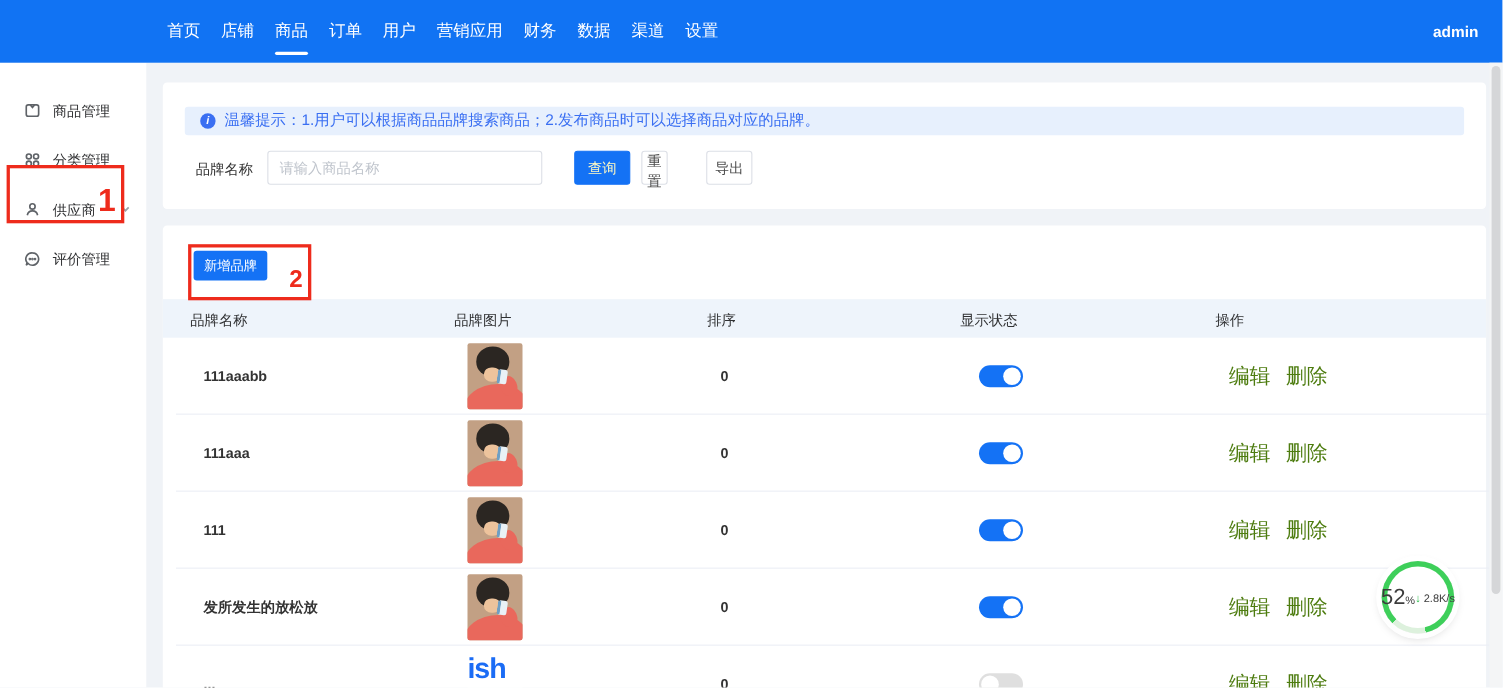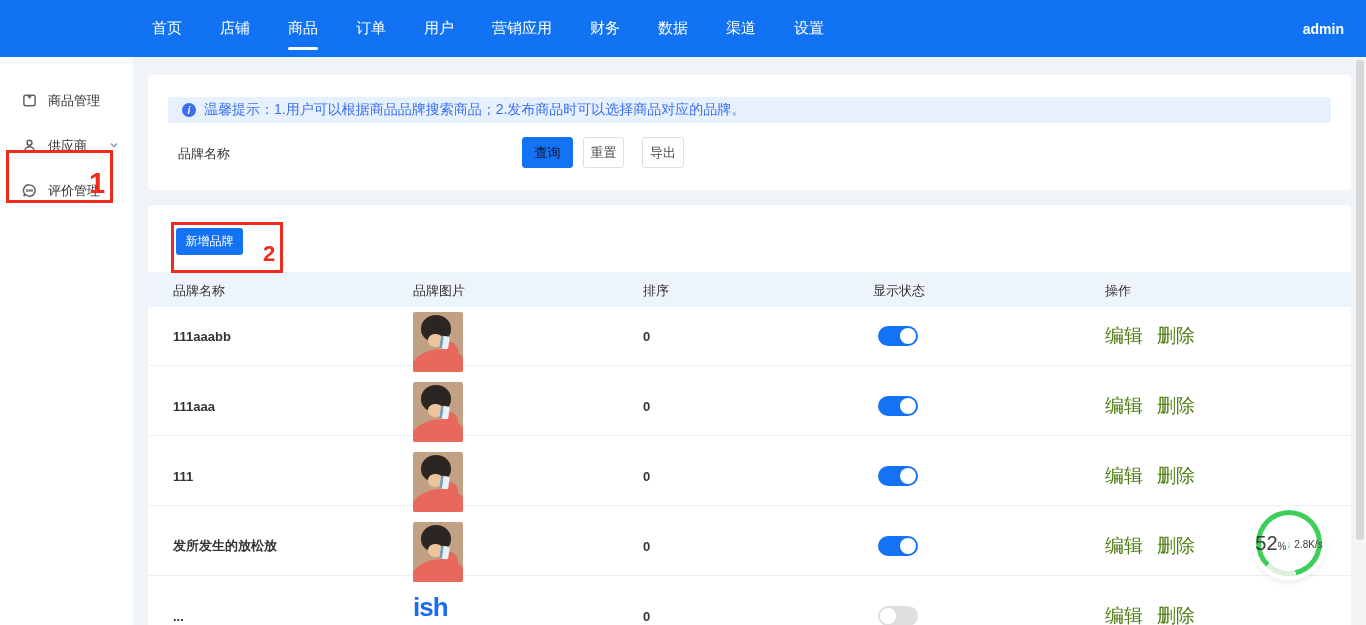--- a/index.html
+++ b/index.html
@@ -1,21 +1,21 @@
 <!DOCTYPE html>
 <html><head>
 <meta charset="utf-8">
 <style>
   * { margin:0; padding:0; box-sizing:border-box; }
   html,body { width:1366px; height:625px; overflow:hidden; }
   body { font-family:"Liberation Sans", sans-serif; background:#f0f3f7; position:relative; }
 
   
   .navbar { position:absolute; left:0; top:0; width:1366px; height:57px; background:#1173f3; display:flex; align-items:center; z-index:30; }
-  .nav-items { display:flex; align-items:center; gap:38px; padding-left:152px; height:100%; }
+  .nav-items { display:flex; align-items:center; gap:19px; padding-left:152px; height:100%; }
   .nav-item { color:#fff; font-size:15px; cursor:pointer; height:100%; display:flex; align-items:center; position:relative; white-space:nowrap; }
   .nav-item.active::after { content:""; position:absolute; left:50%; transform:translateX(-50%); bottom:7px; width:30px; height:3px; background:#fff; border-radius:2px; }
   .nav-user { position:absolute; right:22px; top:0; height:57px; display:flex; align-items:center; color:#fff; font-size:14px; font-weight:bold; cursor:pointer; }
 
   
   .sidebar { position:absolute; left:0; top:57px; width:133px; height:568px; background:#fff; z-index:10; }
   .side-item { height:45px; display:flex; align-items:center; padding-left:21px; gap:11px; font-size:13px; color:#303133; cursor:pointer; position:relative; }
   .side-item:first-child { margin-top:21px; }
   .side-item .icon { width:16px; height:16px; display:flex; align-items:center; justify-content:center; }
   .side-item svg { stroke:#5f6368; fill:none; stroke-width:1.6; }
@@ -37,35 +37,35 @@
   #card-filter { left:148px; top:75px; width:1203px; height:115px; }
   .tip-banner { position:absolute; left:20px; top:22px; width:1163px; height:26px; background:#e7f0fd; border-radius:3px; display:flex; align-items:center; padding-left:14px; gap:8px; }
   .info-icon { width:14px; height:14px; border-radius:50%; background:#3a6ff2; color:#fff; font-size:10px; font-weight:bold; display:flex; align-items:center; justify-content:center; font-style:italic; flex:none; }
   .tip-text { color:#3a6ff2; font-size:14px; }
 
   .search-row { position:absolute; left:0; top:62px; width:100%; height:32px; }
   .search-label { position:absolute; left:30px; top:8px; font-size:13px; color:#333; }
   .search-input { position:absolute; left:95px; top:0; width:250px; height:31px; border:1px solid #dcdfe6; border-radius:3px; font-size:13px; padding:0 10px; color:#333; outline:none; font-family:"Liberation Sans",sans-serif; }
   .search-input::placeholder { color:#bfc4cc; }
   .btn { position:absolute; top:0; height:31px; border-radius:3px; font-size:13px; cursor:pointer; font-family:"Liberation Sans",sans-serif; }
-  .btn-primary { background:#1472f5; color:#0f172a; border:1px solid #1472f5; }
+  .btn-primary { background:#1472f5; color:#fef9c3; border:1px solid #1472f5; }
   .btn-plain { background:#fff; color:#4a4a4a; border:1px solid #dcdfe6; }
   #btn-query { left:374px; width:51px; }
-  #btn-reset { left:435px; width:41px; }
+  #btn-reset { left:435px; width:24px; }
   #btn-export { left:494px; width:42px; }
 
   #card-table { left:148px; top:205px; width:1203px; height:460px; }
   .add-btn { position:absolute; left:28px; top:23px; width:67px; height:27px; background:#1472f5; color:#fff; border:none; border-radius:3px; font-size:12px; cursor:pointer; font-family:"Liberation Sans",sans-serif; }
 
   .thead { position:absolute; left:0; top:67px; width:1203px; height:35px; background:#eef4fb; }
   .cell { position:absolute; font-size:13px; color:#303133; white-space:nowrap; }
   .thead .cell { top:10px; font-weight:500; }
   .c1 { left:25px; } .c2 { left:265px; } .c3 { left:495px; } .c4 { left:725px; } .c5 { left:957px; }
 
-  .trow { position:absolute; left:0; width:1203px; height:59px; border-bottom:1px solid #ebeef5; }
+  .trow { position:absolute; left:12px; width:1203px; height:70px; border-bottom:1px solid #ebeef5; }
   .trow .cell { top:50%; transform:translateY(-50%); }
   .brand-name { font-weight:bold; color:#333; }
 
   .avatar { width:50px; height:60px; background:#c2a084; border-radius:2px; position:absolute; left:265px; top:5px; overflow:hidden; }
   .avatar .hair { position:absolute; top:3px; left:8px; width:30px; height:27px; background:#2b2622; border-radius:50% 50% 46% 46%; }
   .avatar .face { position:absolute; top:22px; left:15px; width:15px; height:13px; background:#edc39c; border-radius:45%; }
   .avatar .cup { position:absolute; top:24px; left:27px; width:9px; height:13px; background:#e9f1f6; border-left:3px solid #6f9fc4; border-radius:2px; transform:rotate(8deg); }
   .avatar .body { position:absolute; bottom:-3px; left:-4px; width:58px; height:26px; background:#e9685c; border-radius:55% 45% 0 0 / 95% 70% 0 0; }
   .avatar .arm { position:absolute; top:30px; left:30px; width:15px; height:18px; background:#e9685c; border-radius:45%; transform:rotate(-20deg); }
 
@@ -118,20 +118,31 @@
       <svg width="15" height="15" viewBox="0 0 16 16">
           <rect x="2" y="2.5" width="12" height="11" rx="2"></rect>
           <path d="M6 2.5l2 2.5 2-2.5"></path>
         </svg>
     </span>
     <span>商品管理</span>
   </div>
   <div class="side-item">
     <span class="icon">
       <svg width="15" height="15" viewBox="0 0 16 16">
+          <circle cx="4.5" cy="4.5" r="2.4"></circle>
+          <circle cx="11.5" cy="4.5" r="2.4"></circle>
+          <circle cx="4.5" cy="11.5" r="2.4"></circle>
+          <circle cx="11.5" cy="11.5" r="2.4"></circle>
+        </svg>
+    </span>
+    <span>分类管理</span>
+  </div>
+  <div class="side-item">
+    <span class="icon">
+      <svg width="15" height="15" viewBox="0 0 16 16">
           <circle cx="8" cy="5" r="2.6"></circle>
           <path d="M3 13.5c.6-3 2.5-4.2 5-4.2s4.4 1.2 5 4.2"></path>
         </svg>
     </span>
     <span>供应商</span>
     <span class="chevron">
       <svg width="10" height="10" viewBox="0 0 10 10">
           <path d="M2 3.5l3 3 3-3"></path>
         </svg>
     </span>
@@ -152,20 +163,21 @@
 <div class="anno-box" id="anno-box-1"></div>
 <div class="anno-num" id="anno-num-1">1</div>
 
 <section class="card" id="card-filter">
   <div class="tip-banner">
     <span class="info-icon">i</span>
     <span class="tip-text">温馨提示：1.用户可以根据商品品牌搜索商品；2.发布商品时可以选择商品对应的品牌。</span>
   </div>
   <div class="search-row">
     <span class="search-label">品牌名称</span>
+    <input class="search-input" type="text" placeholder="请输入商品名称" style="">
     <button class="btn btn-primary" id="btn-query">查询</button>
     <button class="btn btn-plain" id="btn-reset">重置</button>
     <button class="btn btn-plain" id="btn-export">导出</button>
   </div>
 </section>
 
 <section class="card" id="card-table">
   <button class="add-btn">新增品牌</button>
 
   <div class="thead">

